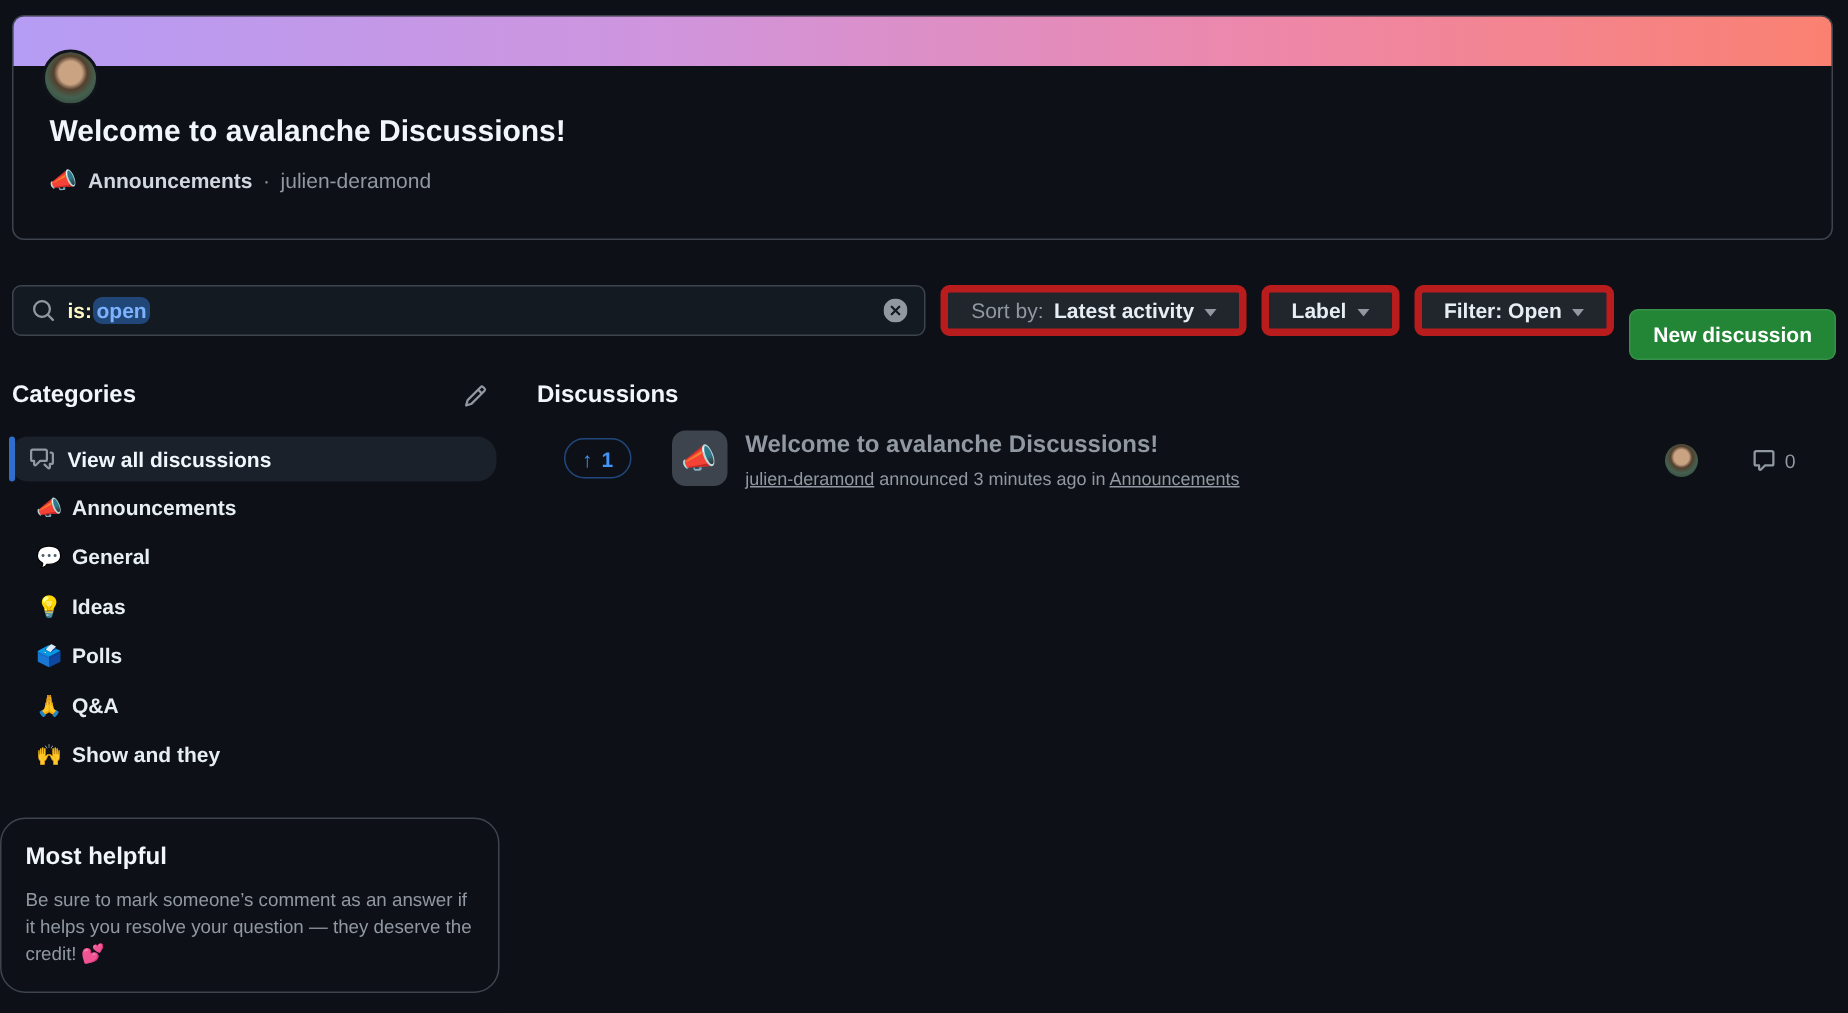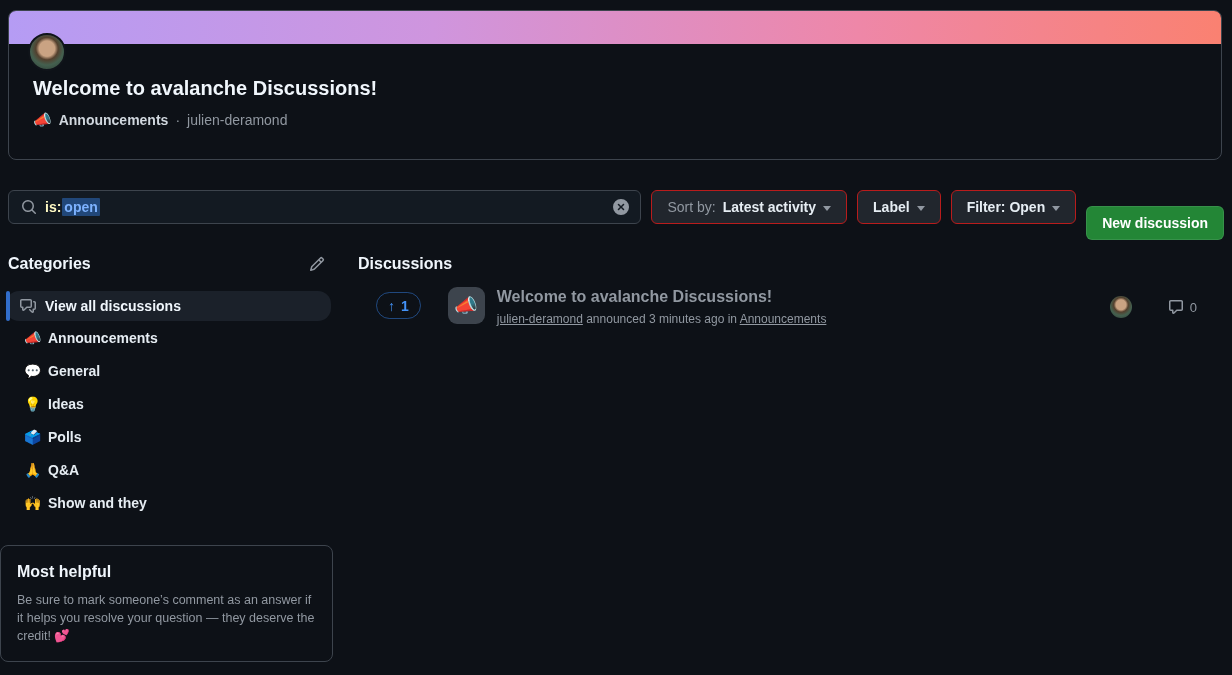--- a/index.html
+++ b/index.html
@@ -35,26 +35,26 @@
   .banner-meta .author { color: #9198a1; }
 
   
   .controls { position: absolute; left: 8px; top: 190px; width: 1216px; height: 34px; display: flex; gap: 10px; }
   .search-box {
     width: 662px; height: 34px; background: #131a22; border: 1px solid #3d444d; border-radius: 6px;
     display: flex; align-items: center; padding: 0 12px; position: relative; gap: 8px; font-size: 14px;
   }
   .search-box .qual { color: #fef9c3; font-weight: 600; }
   .search-box .qual-val {
-    color: #7db2ff; background: rgba(56,139,253,0.4); border-radius: 1px; padding: 1px 2px; font-weight: 600;
+    color: #7db2ff; background: rgba(56,139,253,0.4); border-radius: 6px; padding: 1px 2px; font-weight: 600;
     margin-left: -7px;
   }
   .search-clear { position: absolute; right: 11px; top: 8px; width: 16px; height: 16px; cursor: pointer; }
   .btn {
-    height: 34px; background: #21262d; border: 1px solid #b91c1c; border-radius: 6px;
+    height: 34px; background: #21262d; border: 5px solid #b91c1c; border-radius: 6px;
     display: flex; align-items: center; gap: 7px; padding: 0 15px; font-size: 14px; color: #e6edf3;
     font-weight: 600; cursor: pointer; white-space: nowrap;
   }
   .btn .muted { color: #9198a1; font-weight: 400; }
   .caret { width: 0; height: 0; border-left: 4px solid transparent; border-right: 4px solid transparent; border-top: 5px solid #9198a1; margin-top: 2px; }
   .btn-primary { background: #238636; border: 1px solid rgba(240,246,252,0.1); color: #ffffff; font-weight: 700; margin-left: auto; margin-top: 16px; }
 
   
   .content { position: absolute; left: 0; top: 254px; width: 1216px; display: flex; }
   .left-col { width: 333px; flex: none; }
@@ -66,21 +66,21 @@
     position: relative; margin-left: 6px; width: 325px; height: 30px; background: #1b212a;
     border-radius: 13px; display: flex; align-items: center; gap: 9px; padding-left: 12px; cursor: pointer;
   }
   .view-all .bar { position: absolute; left: 0; top: 0; bottom: 0; width: 4px; background: #316dca; border-radius: 2px; }
   .view-all .label { font-size: 14px; font-weight: 700; color: #f0f6fc; }
   .view-all svg { color: #9198a1; margin-left: 2px; }
   .cat-item { height: 33px; display: flex; align-items: center; gap: 7px; padding-left: 24px; cursor: pointer; }
   .cat-item .emoji { width: 17px; font-size: 14px; text-align: center; }
   .cat-item .label { font-size: 14px; font-weight: 600; color: #e6edf3; }
 
-  .helpful-card { margin-top: 26px; border: 1px solid #3d444d; border-radius: 8px; padding: 16px; width: 333px; }
+  .helpful-card { margin-top: 26px; border: 1px solid #3d444d; border-radius: 17px; padding: 16px; width: 333px; }
   .helpful-card h3 { font-size: 16px; font-weight: 700; color: #f0f6fc; line-height: 19px; }
   .helpful-card p { margin-top: 10px; font-size: 12.5px; line-height: 18px; color: #9198a1; }
 
   .right-col { flex: 1; margin-left: 25px; }
   .right-col h2 { font-size: 16px; font-weight: 700; color: #f0f6fc; line-height: 19px; }
   .disc-row { margin-top: 13px; display: flex; align-items: flex-start; padding-right: 19px; cursor: pointer; }
   .upvote-pill {
     margin-top: 6px; margin-left: 18px; height: 27px; border: 1px solid rgba(56,139,253,0.45);
     border-radius: 999px; color: #4493f8; display: flex; align-items: center; gap: 6px;
     padding: 0 11px; font-size: 14px; font-weight: 600; cursor: pointer;

